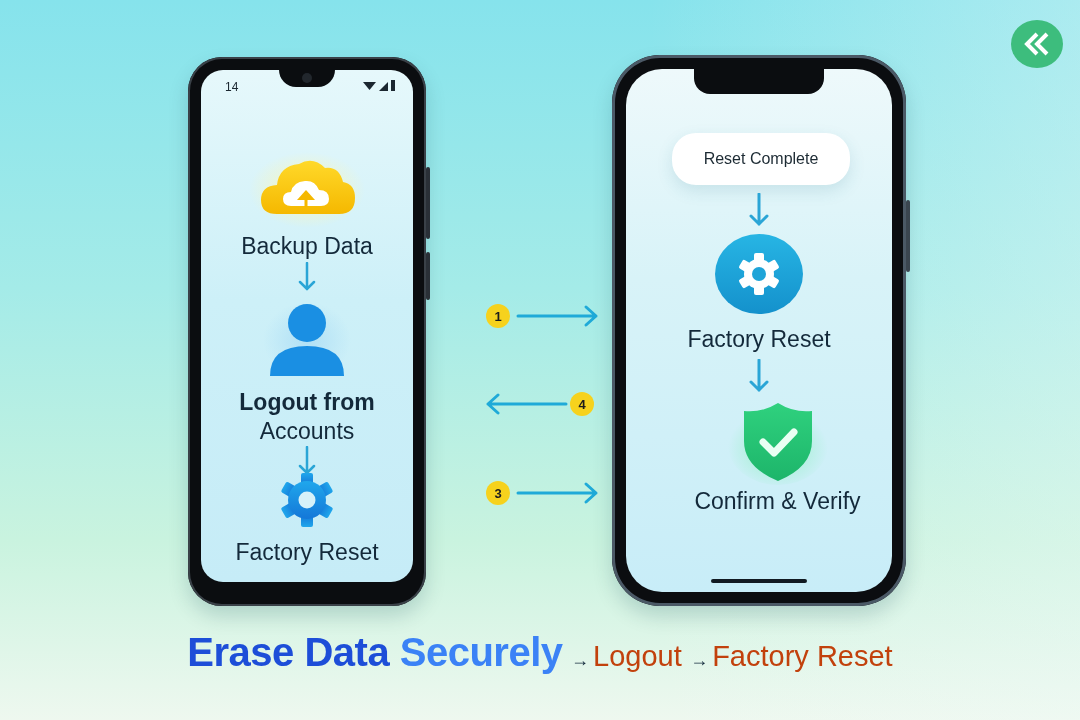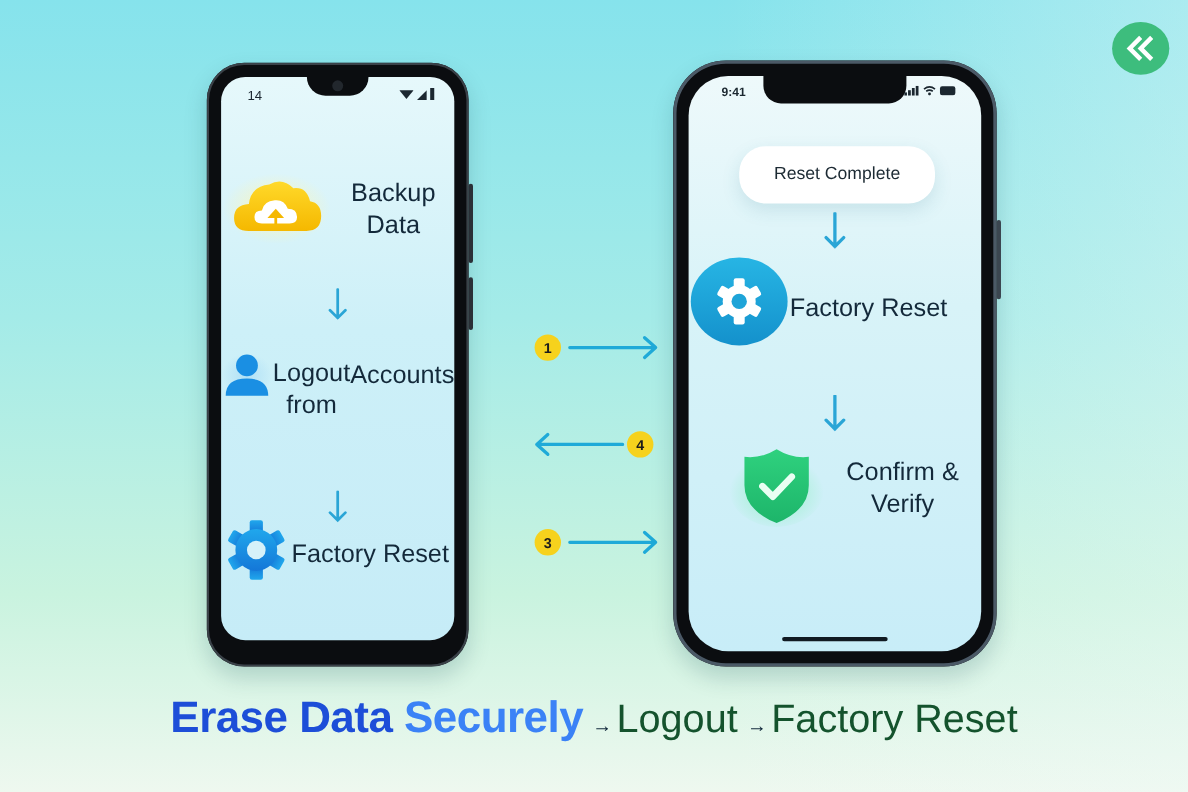--- a/index.html
+++ b/index.html
@@ -57,21 +57,21 @@
   }
 
   .statusbar { position: absolute; left: 0; right: 0; top: 0; height: 28px; font-size: 12px; color: #1b2730; }
   .android .statusbar .time { position: absolute; left: 24px; top: 10px; }
   .iphone .statusbar .time { position: absolute; left: 30px; top: 9px; font-weight: bold; font-size: 11px; }
   .status-icons { position: absolute; top: 10px; display: flex; align-items: center; gap: 3px; }
   .android .status-icons { right: 18px; }
   .iphone .status-icons { right: 22px; top: 9px; }
 
   
-  .flow-item { position: absolute; left: 0; right: 0; display: flex; align-items: center; }
+  .flow-item { position: absolute; left: 0; right: 0; display: flex; flex-direction: column; align-items: center; }
   .label { color: #13293a; font-size: 23px; text-align: center; line-height: 29px; }
   .down-arrow { position: absolute; left: 50%; transform: translateX(-50%); }
 
   .pill {
     position: absolute; left: 46px; width: 178px; height: 52px;
     background: #ffffff; border-radius: 24px;
     box-shadow: 0 6px 16px rgba(40,120,140,0.15);
     display: flex; align-items: center; justify-content: center;
     font-size: 16px; color: #1c2a33;
   }
@@ -83,21 +83,21 @@
     display: flex; align-items: center; justify-content: center;
   }
 
   .headline {
     position: absolute; left: 0; right: 0; top: 630px; text-align: center;
     white-space: nowrap;
   }
   .h-main { font-size: 40px; font-weight: bold; color: #1d4ed8; letter-spacing: -0.5px; }
   .h-accent { font-size: 40px; font-weight: bold; color: #3b82f6; letter-spacing: -0.5px; }
   .h-arrow { font-size: 18px; color: #10273a; margin: 0 4px; }
-  .h-sub { font-size: 36px; color: #14532d; }
+  .h-sub { font-size: 29px; color: #c2410c; }
 </style>
 </head>
 <body>
 
 <div class="bg-right"></div>
 
 <div class="logo">
   <svg width="28" height="24" viewBox="0 0 28 24">
     <path d="M14 2 L4 12 L14 22" stroke="#ffffff" stroke-width="4" fill="none" stroke-linejoin="miter"></path>
     <path d="M24 2 L14 12 L24 22" stroke="#ffffff" stroke-width="4" fill="none" stroke-linejoin="miter"></path>
@@ -156,21 +156,21 @@
         <defs>
           <radialGradient id="userGlow" cx="50%" cy="50%" r="50%">
             <stop offset="0%" stop-color="#a9dcf5" stop-opacity="0.8"></stop>
             <stop offset="100%" stop-color="#a9dcf5" stop-opacity="0"></stop>
           </radialGradient>
         </defs>
         <ellipse cx="45" cy="42" rx="44" ry="38" fill="url(#userGlow)"></ellipse>
         <circle cx="45" cy="25" r="19" fill="#1a8fe3"></circle>
         <path d="M8 78 Q8 48 45 48 Q82 48 82 78 Z" fill="#1a8fe3"></path>
       </svg>
-      <div class="label" style="margin-top:26px;">Logout from</div>
+      <div class="label" style="margin-top:10px;font-weight:bold;">Logout from</div>
       <div class="label">Accounts</div>
     </div>
 
     <svg class="down-arrow" style="top:376px;" width="18" height="30" viewBox="0 0 18 30">
       <path d="M9 1 L9 27 M2 20 L9 27 L16 20" stroke="#2aa5d6" stroke-width="2.5" fill="none" stroke-linecap="round"></path>
     </svg>
 
     <div class="flow-item" style="top:398px;">
       <svg width="64" height="64" viewBox="0 0 64 64">
         <defs>
@@ -211,39 +211,20 @@
   <div class="num-badge">3</div>
   <svg width="84" height="24" viewBox="0 0 84 24" style="margin-left:6px;">
     <path d="M2 12 L80 12 M70 3 L80 12 L70 21" stroke="#1faad8" stroke-width="3" fill="none" stroke-linecap="round" stroke-linejoin="round"></path>
   </svg>
 </div>
 
 <div class="phone iphone">
   <div class="side-btn" style="right:-4px; top:145px; width:4px; height:72px; background:#3b4650;"></div>
   <div class="screen">
     <div class="i-notch"></div>
-    <div class="statusbar">
-      <span class="time">9:41</span>
-      <div class="status-icons">
-        <svg width="14" height="9" viewBox="0 0 14 9">
-          <rect x="0" y="6" width="2.5" height="3" fill="#1b2730"></rect>
-            <rect x="3.5" y="4" width="2.5" height="5" fill="#1b2730"></rect>
-          <rect x="7" y="2" width="2.5" height="7" fill="#1b2730"></rect>
-            <rect x="10.5" y="0" width="2.5" height="9" fill="#1b2730"></rect>
-        </svg>
-        <svg width="12" height="9" viewBox="0 0 12 9">
-          <path d="M1 3 Q6 -1 11 3" stroke="#1b2730" stroke-width="1.5" fill="none"></path>
-          <path d="M3 5 Q6 3 9 5" stroke="#1b2730" stroke-width="1.5" fill="none"></path>
-          <circle cx="6" cy="7.5" r="1.3" fill="#1b2730"></circle>
-        </svg>
-        <svg width="16" height="9" viewBox="0 0 16 9">
-          <rect x="0.5" y="0.5" width="14" height="8" rx="2" fill="#1b2730"></rect>
-        </svg>
-      </div>
-    </div>
 
     <div class="pill" style="top:64px;">Reset Complete</div>
 
     <svg class="down-arrow" style="top:124px;" width="22" height="34" viewBox="0 0 22 34">
       <path d="M11 1 L11 31 M3 23 L11 31 L19 23" stroke="#2aa5d6" stroke-width="3" fill="none" stroke-linecap="round"></path>
     </svg>
 
     <div class="flow-item" style="top:164px;">
       <svg width="92" height="82" viewBox="0 0 92 82">
         <defs>

